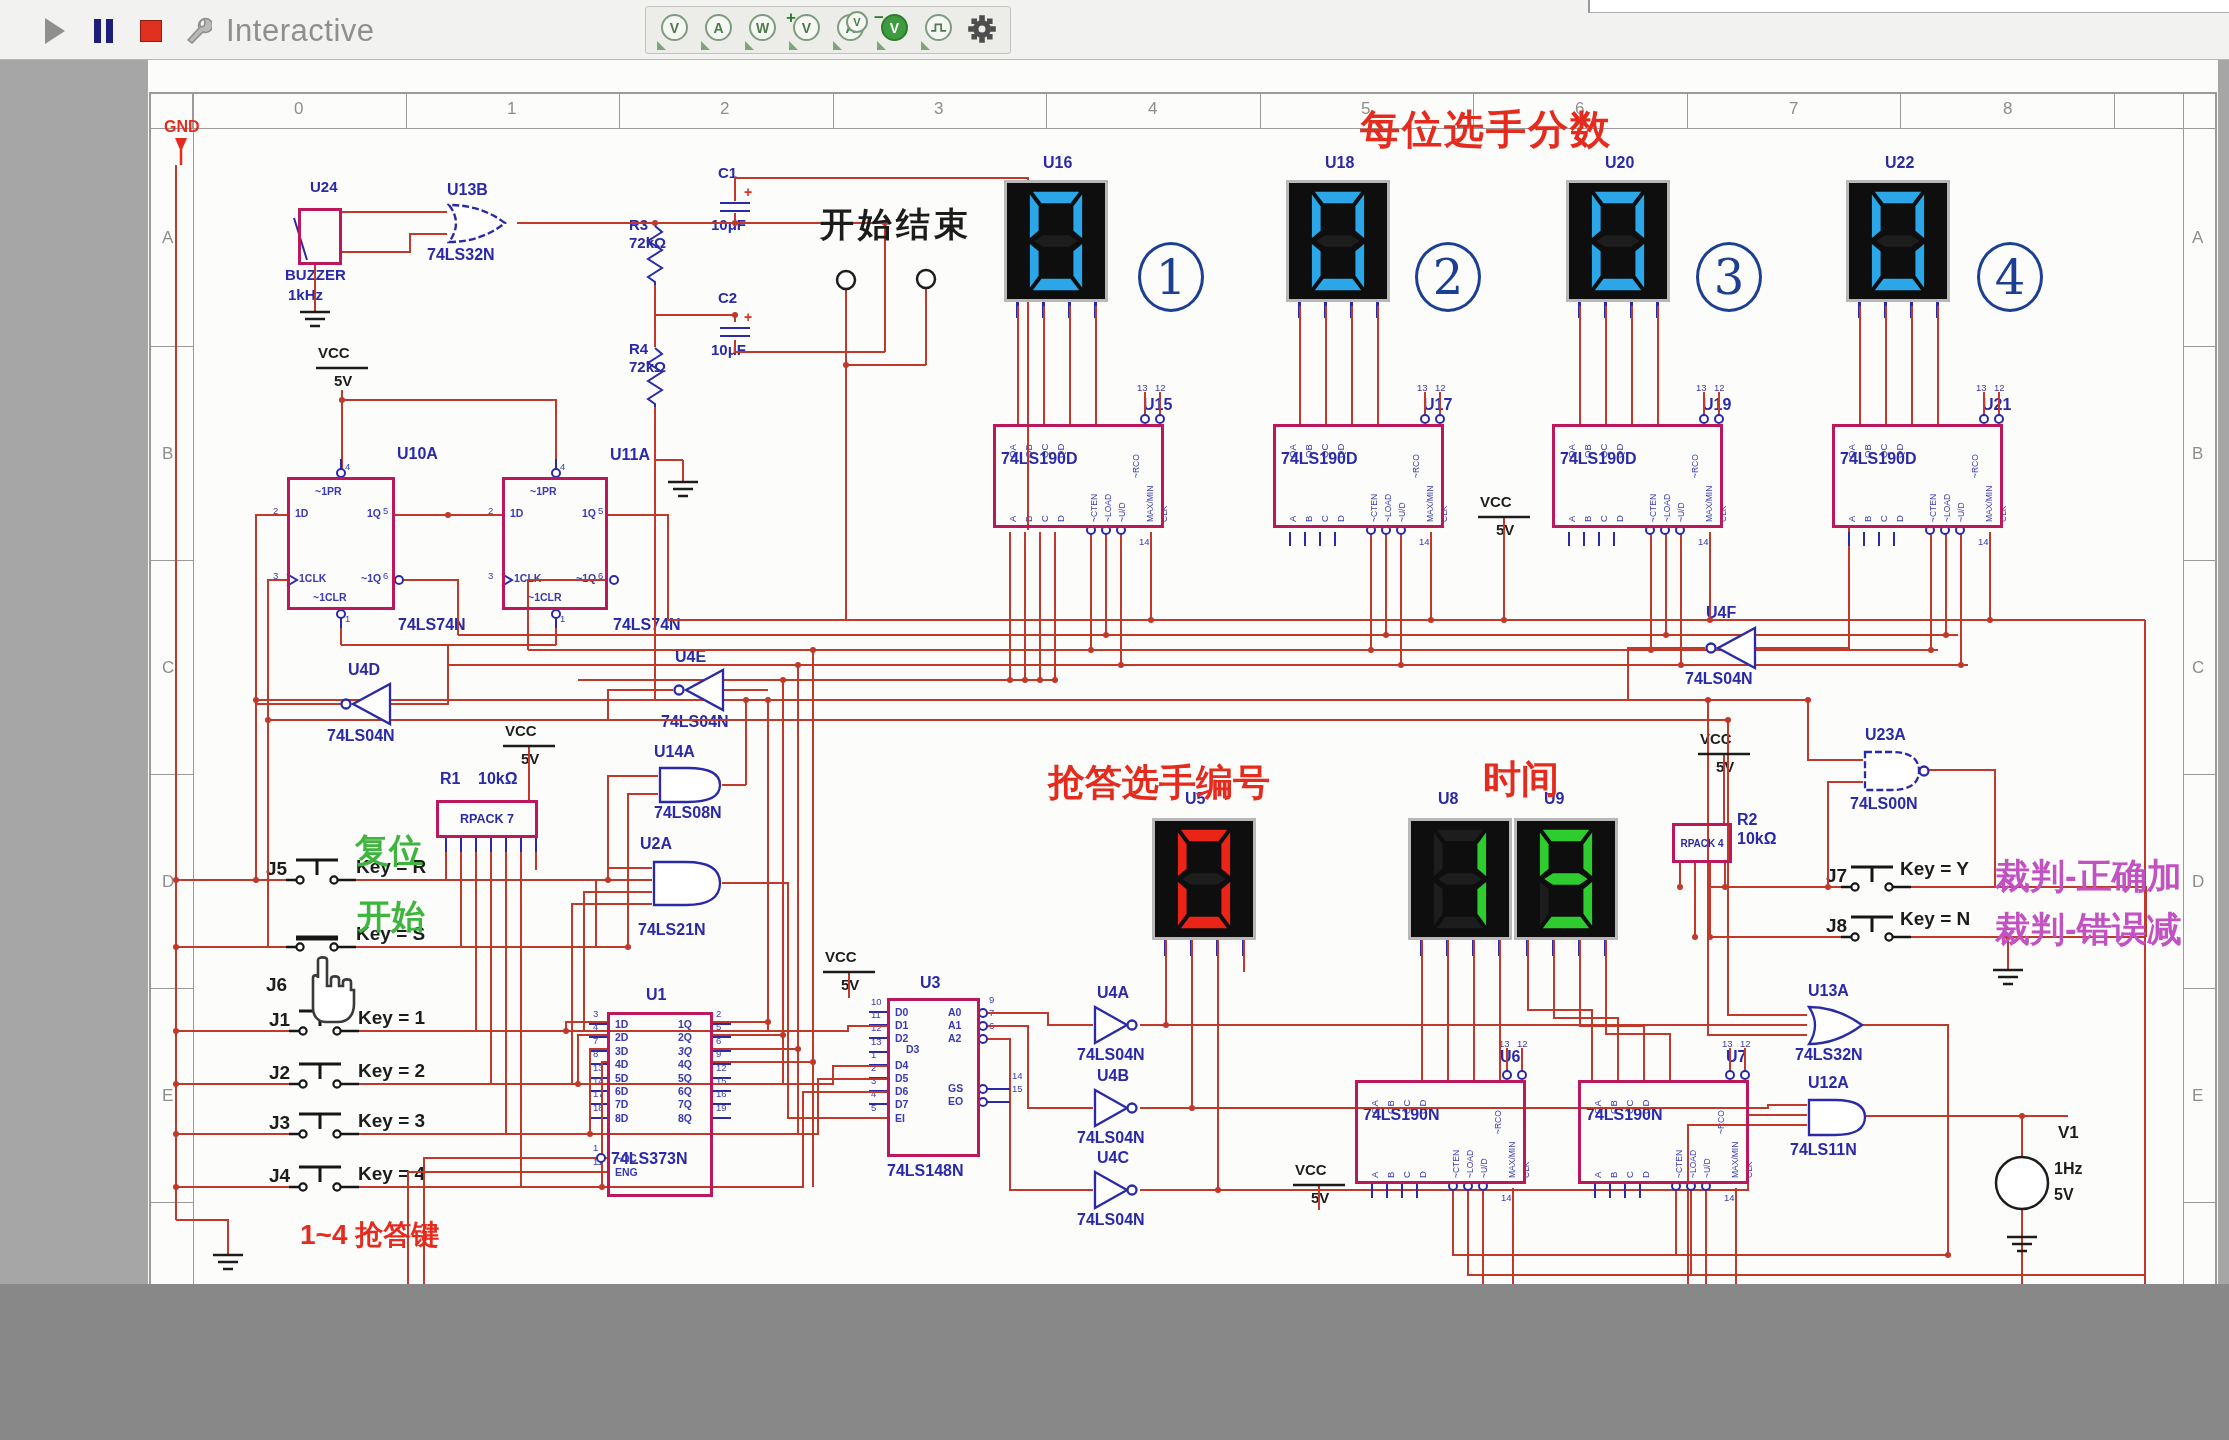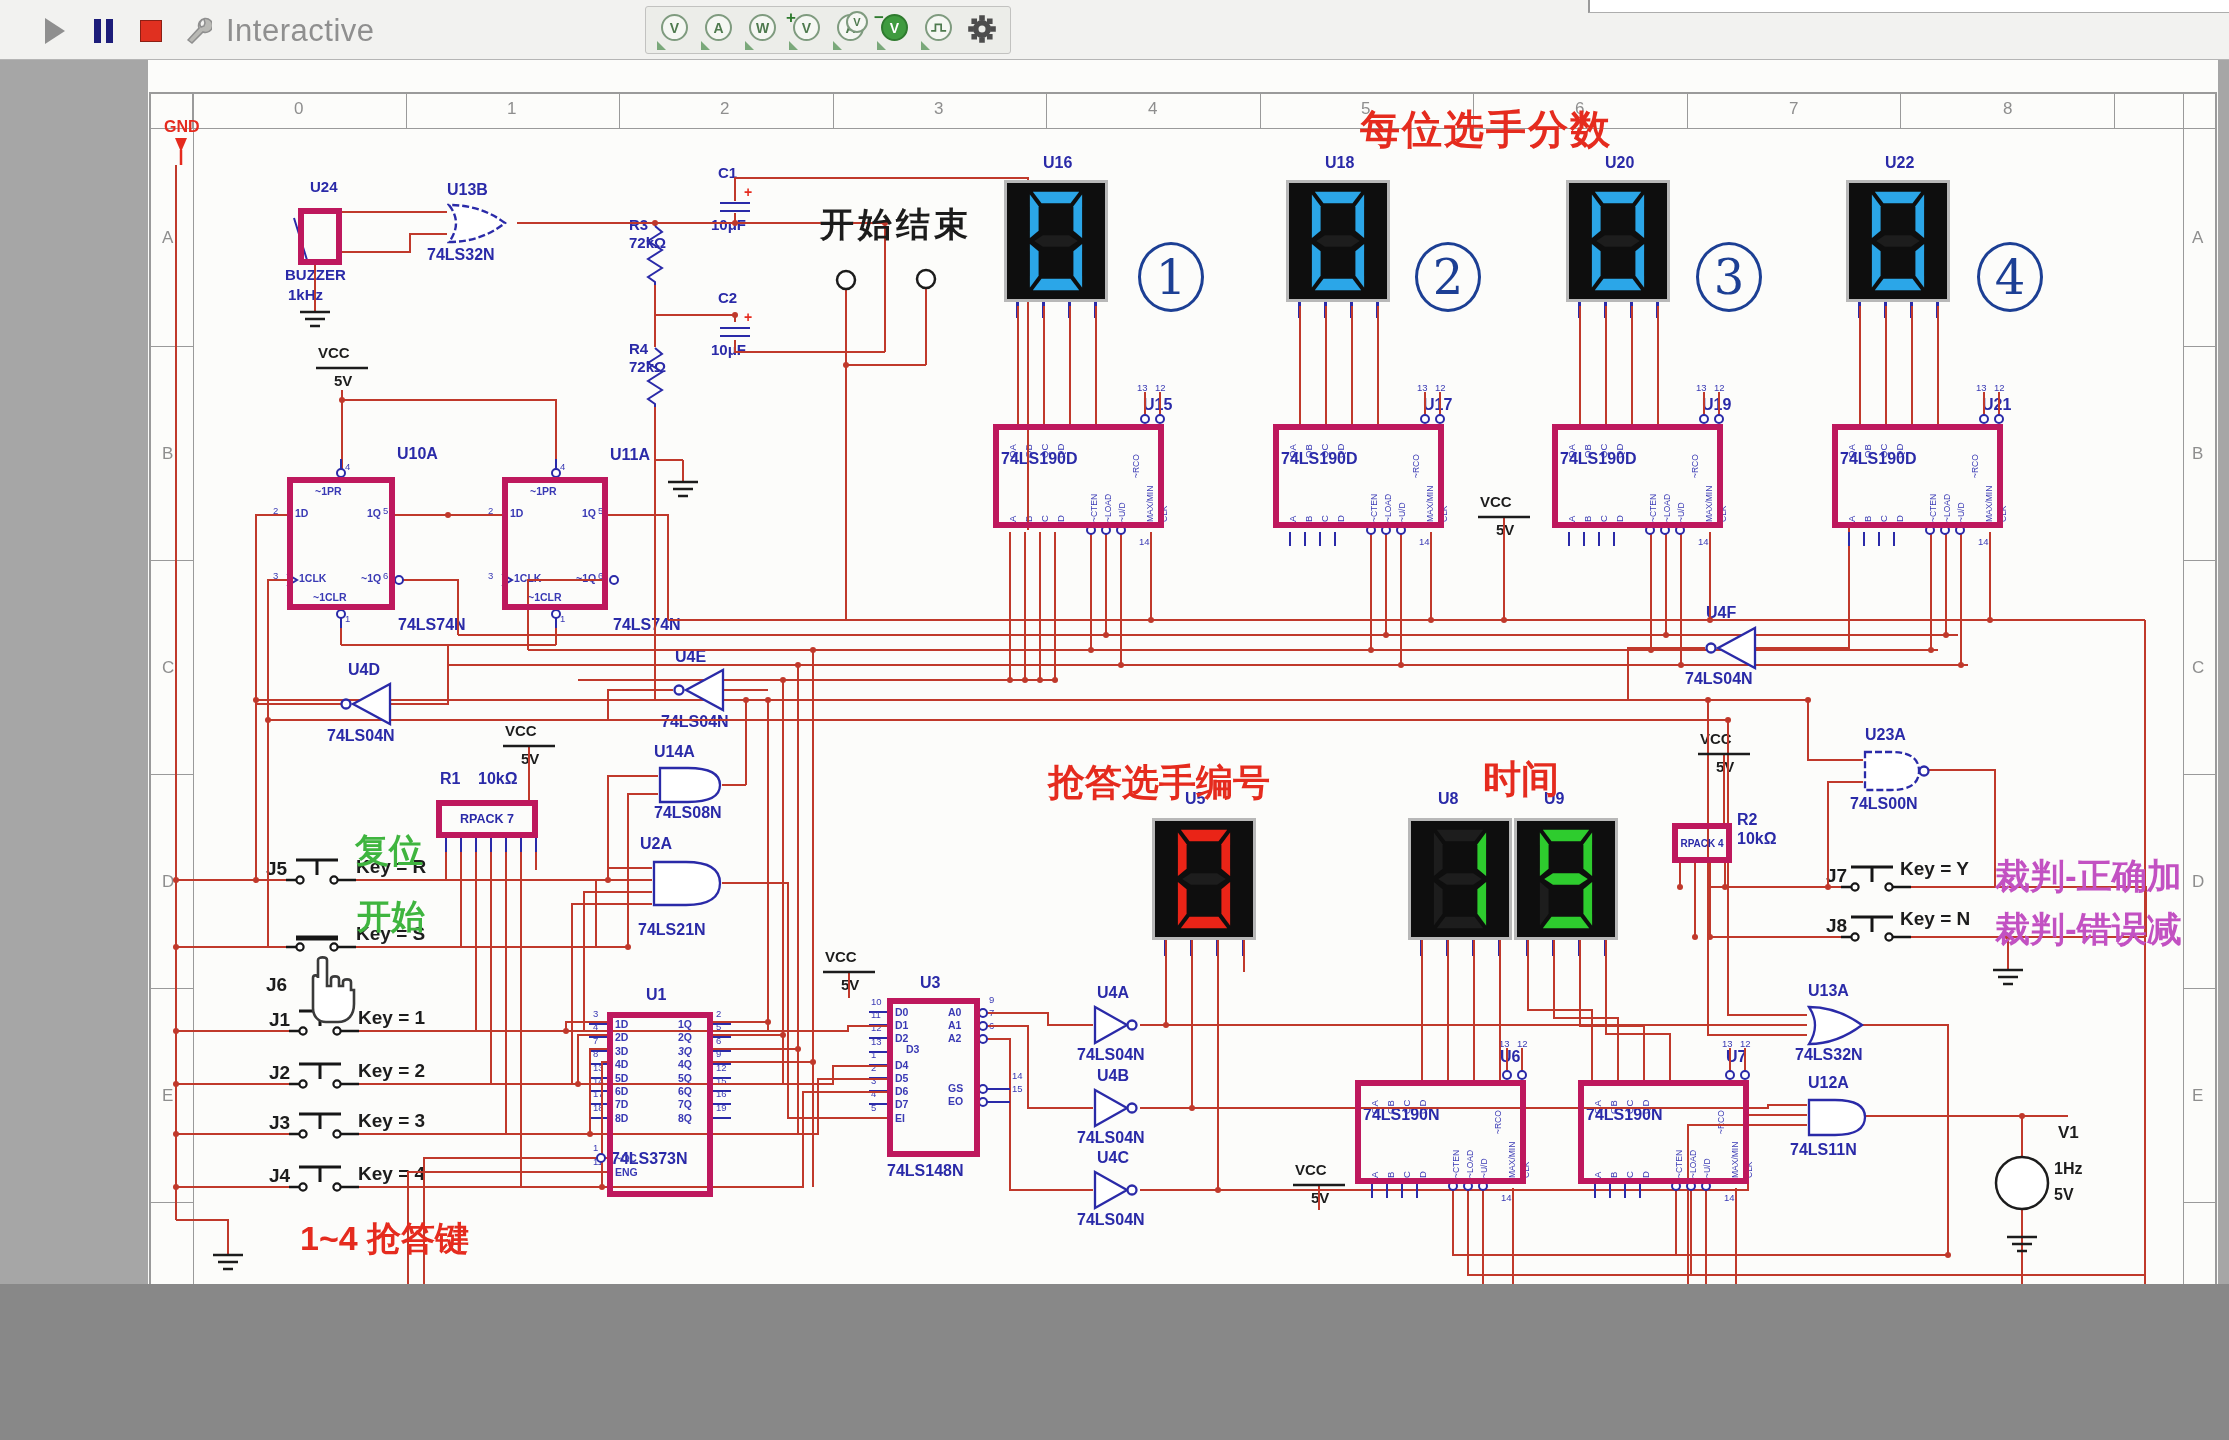--- a/index.html
+++ b/index.html
@@ -30,21 +30,21 @@
   .fl{position:absolute;background:#9a9a9a}
   .rnum{position:absolute;color:#8e8e8e;font-size:17px}
   .rlet{position:absolute;color:#8e8e8e;font-size:17px}
   
   .abs{position:absolute}
   .nlabel{position:absolute;color:#2a2aa8;font-weight:bold;font-size:15px;white-space:nowrap}
   .nlabel.big{font-size:16px}
   .pinlab{position:absolute;color:#3939b4;font-size:10.5px;font-weight:bold;white-space:nowrap}
   .pinnum{position:absolute;color:#3939b4;font-size:9.5px;white-space:nowrap}
   .rot{transform-origin:0 0;transform:rotate(-90deg)}
-  .icbox{position:absolute;border:6px solid #be185d}
+  .icbox{position:absolute;border:3px solid #be185d}
   .keylab{position:absolute;color:#1c1c1c;font-weight:bold;font-size:19px;white-space:nowrap}
   .jref{position:absolute;color:#1c1c1c;font-weight:bold;font-size:19px;white-space:nowrap}
   .blklab{position:absolute;color:#1c1c1c;font-weight:bold;font-size:15px;white-space:nowrap}
   .disp{position:absolute;background:#0e0e0e;border:3px solid #b8b8b8}
   .dstub{position:absolute;width:3px;height:16px;background:#2a2aa8}
   .badge{position:absolute;width:66px;height:70px;border:3.5px solid #1c3f94;border-radius:50%;color:#1c3f94;
          display:flex;align-items:center;justify-content:center;font-family:"DejaVu Serif",serif;font-size:48px}
   .red-ann{position:absolute;color:#e52b1e;font-weight:bold;font-size:38px;white-space:nowrap}
   .green-ann{position:absolute;color:#3fb53f;font-weight:bold;font-size:34px;white-space:nowrap}
   .mag-ann{position:absolute;overflow:hidden;height:46px}
@@ -836,21 +836,21 @@
     <span class="jref" style="left:1678px;top:855px">J8</span>
     <span class="keylab" style="left:1752px;top:848px">Key = N</span>
 
     <span class="blklab" style="left:1910px;top:1063px;font-size:17px">V1</span>
     <span class="blklab" style="left:1906px;top:1100px;font-size:16px">1Hz</span>
     <span class="blklab" style="left:1906px;top:1126px;font-size:16px">5V</span>
 
     <div class="red-ann ann" style="left:1212px;top:42px;font-size:40px;letter-spacing:2px">每位选手分数</div>
     <div class="red-ann ann" style="left:900px;top:698px;font-size:37px">抢答选手编号</div>
     <div class="red-ann ann" style="left:1335px;top:694px">时间</div>
-    <div class="red-ann ann" style="left:152px;top:1156px;font-size:34px">1~4 抢答键</div>
+    <div class="red-ann ann" style="left:152px;top:1156px;font-size:28px">1~4 抢答键</div>
     <div class="green-ann ann" style="left:207px;top:768px">复位</div>
     <div class="green-ann ann" style="left:209px;top:834px">开始</div>
     <div class="mag-ann ann" style="left:1847px;top:793px;width:222px"><span>裁判-正确加</span></div>
     <div class="mag-ann ann" style="left:1847px;top:846px;width:222px"><span>裁判-错误减</span></div>
     <span class="wm ann" style="left:1857px;top:1343px">CSDN @Kevin的学习站</span>
 
     <svg class="abs ann" style="left:152px;top:896px;z-index:5" width="56" height="74" viewBox="0 0 56 74">
       <path d="M18 4 c0-3.5 9-3.5 9 0 V30 h4 v-7 c0-3.5 8-3.5 8 0 v7 h4 v-4 c0-3.5 8-3.5 8 0 v8 h3 v14 c0 11-6 18-16 18 H26 c-8 0-13-6-13-14 V22 c0-3.5 5-3.5 5 0 z" fill="#fff" stroke="#3a3a3a" stroke-width="2.6"></path>
     </svg>
   <div class="dstub" style="left: 868px; top: 242px;"></div>

